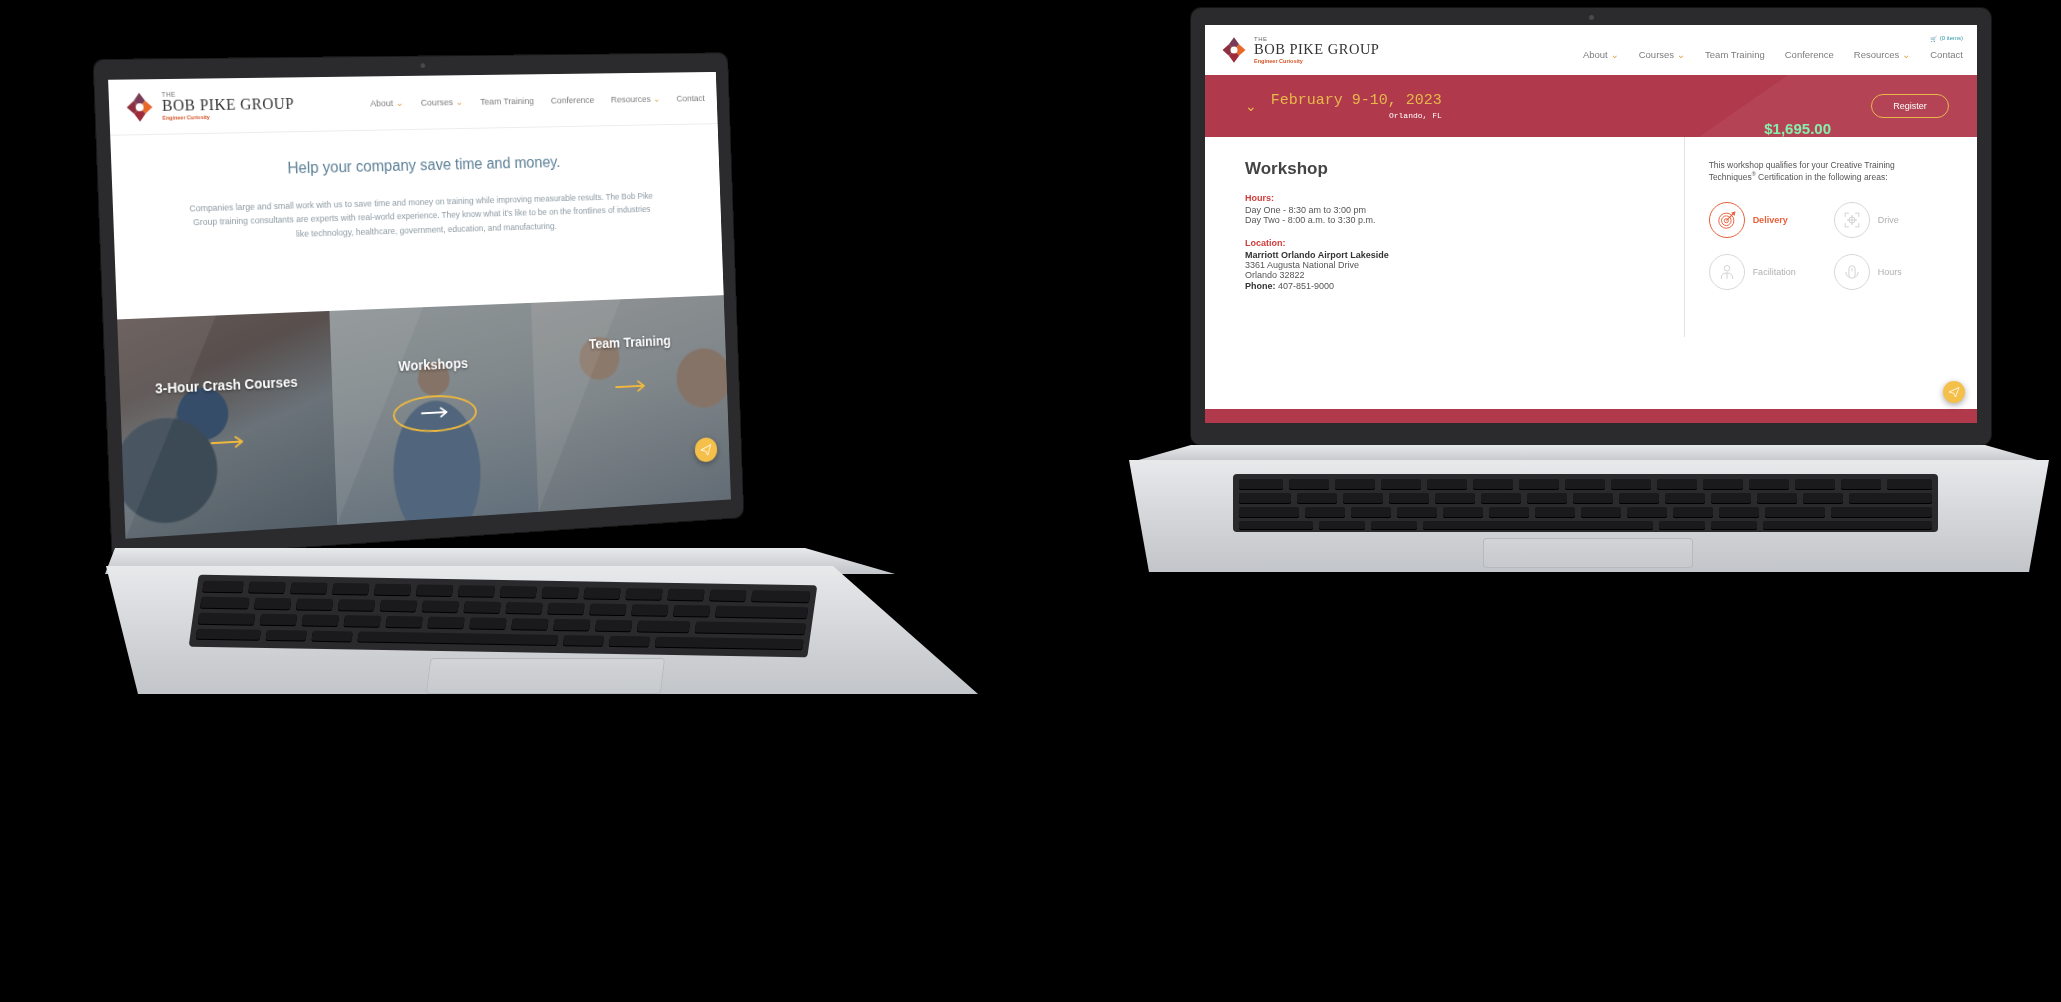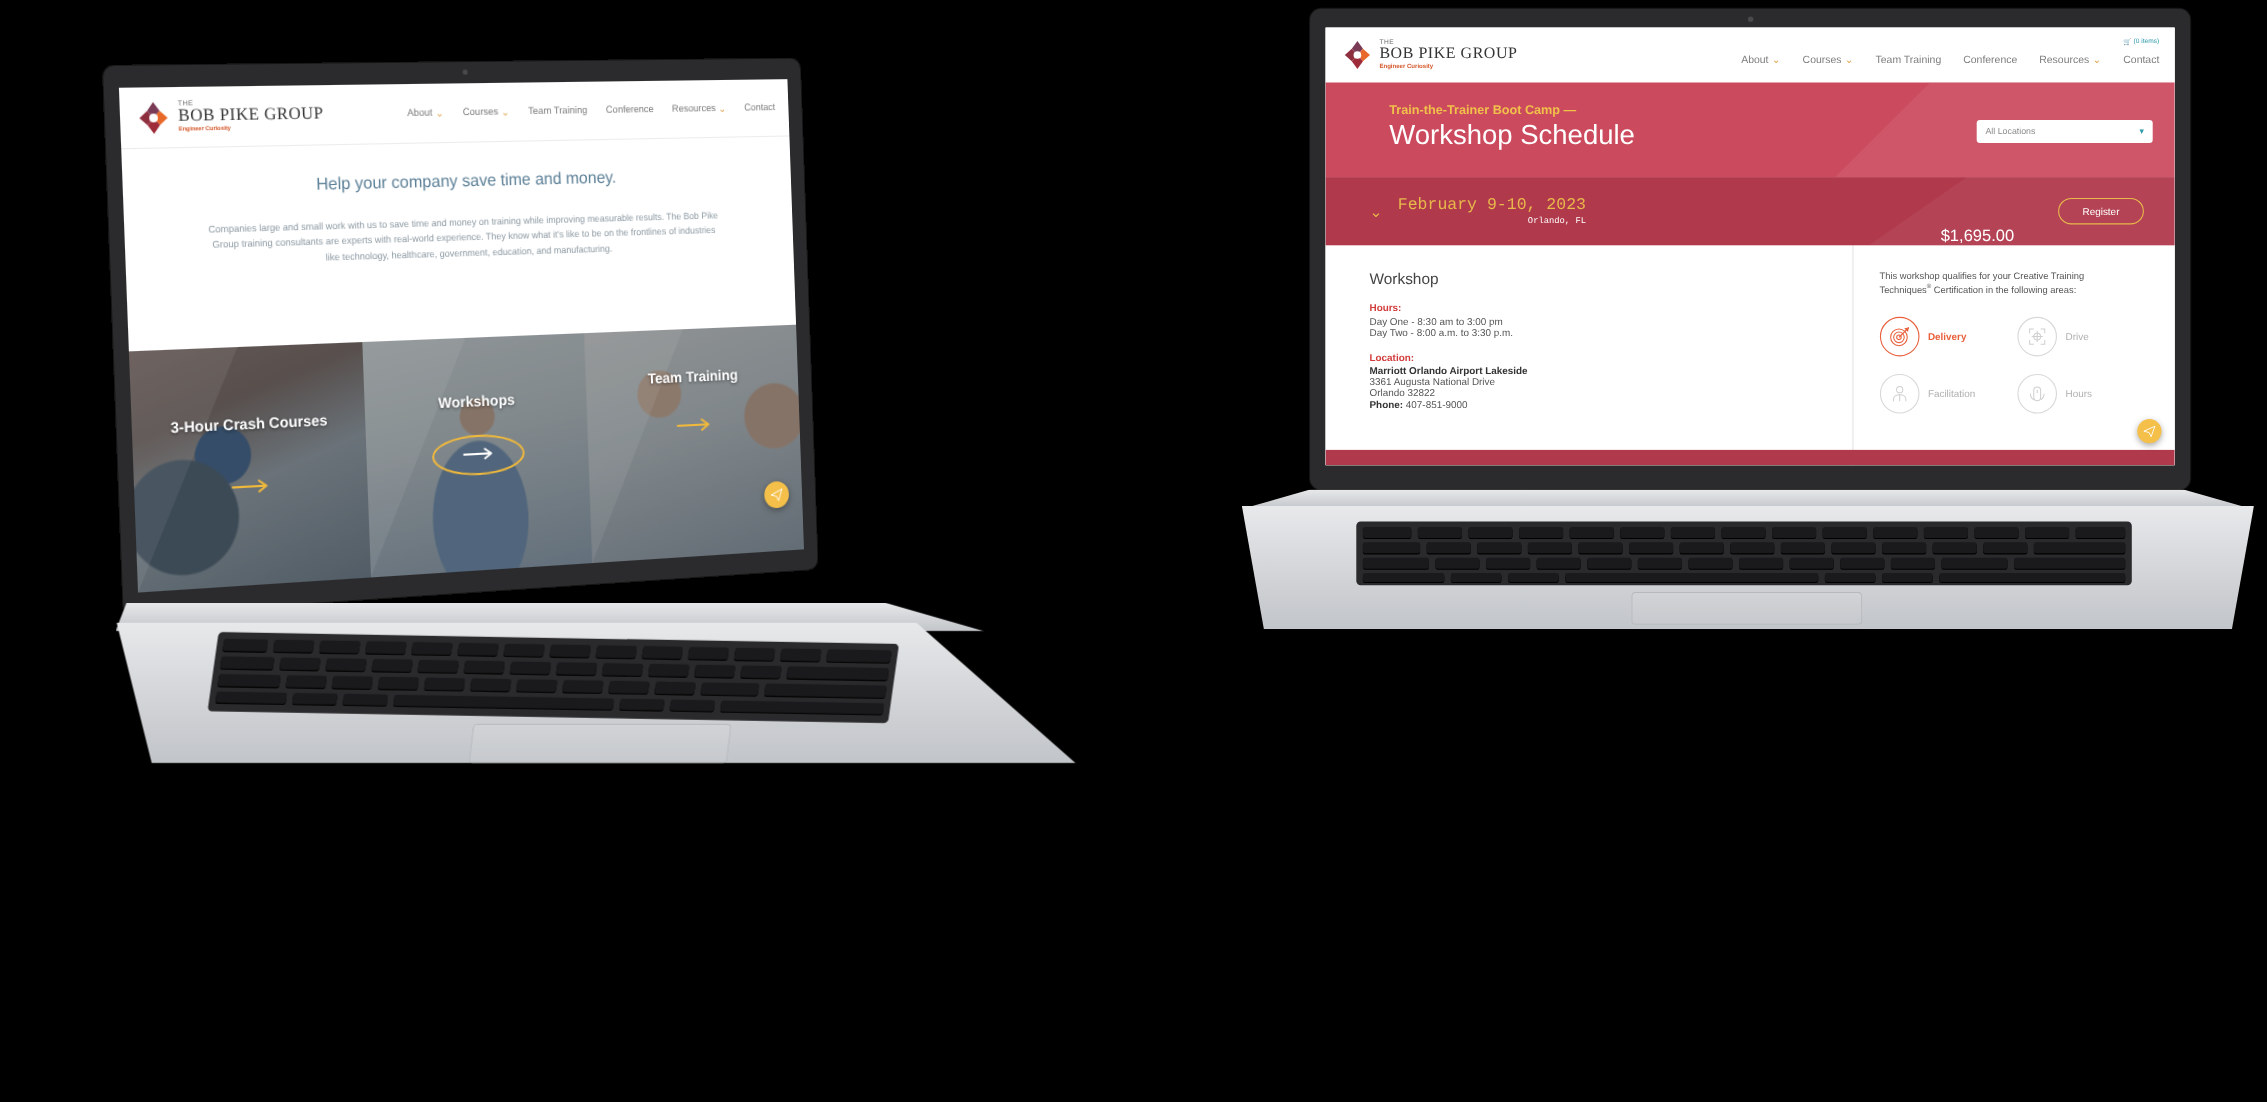--- a/index.html
+++ b/index.html
@@ -65,21 +65,21 @@
   .locsel .dd { color:#2d9aa8; }
 
   .daterow { position:relative; background:#b03a4c; overflow:hidden; display:flex; align-items:center; }
   .daterow-diag {
     position:absolute; top:0; right:0; height:100%; width:36%;
     background:rgba(255,255,255,.05);
     clip-path:polygon(32% 0, 100% 0, 100% 100%, 0 100%);
   }
   .date-main { color:#e8b84b; }
   .date-sub { color:#fff;text-align:right; }
-  .price { color:#ffffff; font-weight:normal; margin-left:auto;margin-top:44px; }
+  .price { color:#86efac; font-weight:bold; margin-left:auto;margin-top:44px; }
   .register {
     border:1px solid #e8b84b; color:#fff; border-radius:999px;
     display:flex; align-items:center; justify-content:center;
   }
 
   .detail { display:flex; background:#fff; }
   .detail-left { }
   .detail-right { border-left:1px solid #e3e3e3; }
   .d-h2 { color:#444; font-weight:300; }
   .d-lbl { color:#d23b3b; font-weight:bold; }
@@ -192,49 +192,38 @@
             <div class="nav-item">
               <span>Contact</span>
             </div>
             <div class="cart" style="position:absolute; right:0; top:-14px; font-size:6px; display:flex; gap:2px; align-items:center;">
               <span>🛒</span>
               <span>(0 items)</span>
             </div>
           </div>
         </div>
 
-        <div class="hero" style="height:86px;">
-          <div class="hero-diag"></div>
-          <div style="position:absolute; left:58px; top:20px;">
-            <div class="hero-eyebrow" style="font-size:11.5px;">Train-the-Trainer Boot Camp —</div>
-            <div class="hero-title" style="font-size:25px; margin-top:2px;">Workshop Schedule</div>
-          </div>
-          <div class="locsel" style="right:20px; top:34px; width:160px; height:21px; padding:0 8px;">
-            <span style="font-size:8px;">All Locations</span>
-            <span class="dd" style="font-size:8px;">▾</span>
-          </div>
-        </div>
 
         <div class="daterow" style="height:62px; padding:0 22px 0 40px;">
           <div class="daterow-diag"></div>
           <span style="color:#e8b84b; font-size:14px; margin-right:14px; position:relative;">⌄</span>
           <div style="position:relative;font-family:Liberation Mono, monospace;">
             <div class="date-main" style="font-size:15px;">February 9-10, 2023</div>
             <div class="date-sub" style="font-size:8px; margin-top:2px;">Orlando, FL</div>
           </div>
           <div class="price" style="font-size:15px; position:relative;">$1,695.00</div>
           <div class="register" style="width:78px; height:24px; margin-left:40px; margin-right:6px; font-size:9px; position:relative;">
             <span>Register</span>
           </div>
         </div>
 
         <div class="detail" style="height:200px;">
 
           <div class="detail-left" style="width:62%; padding:22px 26px 0 40px;">
-            <div class="d-h2" style="font-size:14px;">Workshop</div>
+            <div class="d-h2" style="font-size:17px;font-weight:bold;">Workshop</div>
 
             <div class="d-lbl" style="font-size:9px; margin-top:14px;">Hours:</div>
             <div class="d-txt" style="font-size:9px; margin-top:2px;">Day One - 8:30 am to 3:00 pm</div>
             <div class="d-txt" style="font-size:9px;">Day Two - 8:00 a.m. to 3:30 p.m.</div>
 
             <div class="d-lbl" style="font-size:9px; margin-top:13px;">Location:</div>
             <div class="d-strong" style="font-size:9px; margin-top:2px;">Marriott Orlando Airport Lakeside</div>
             <div class="d-txt" style="font-size:9px;">3361 Augusta National Drive</div>
             <div class="d-txt" style="font-size:9px;">Orlando 32822</div>
             <div style="font-size:9px; margin-top:1px;">

